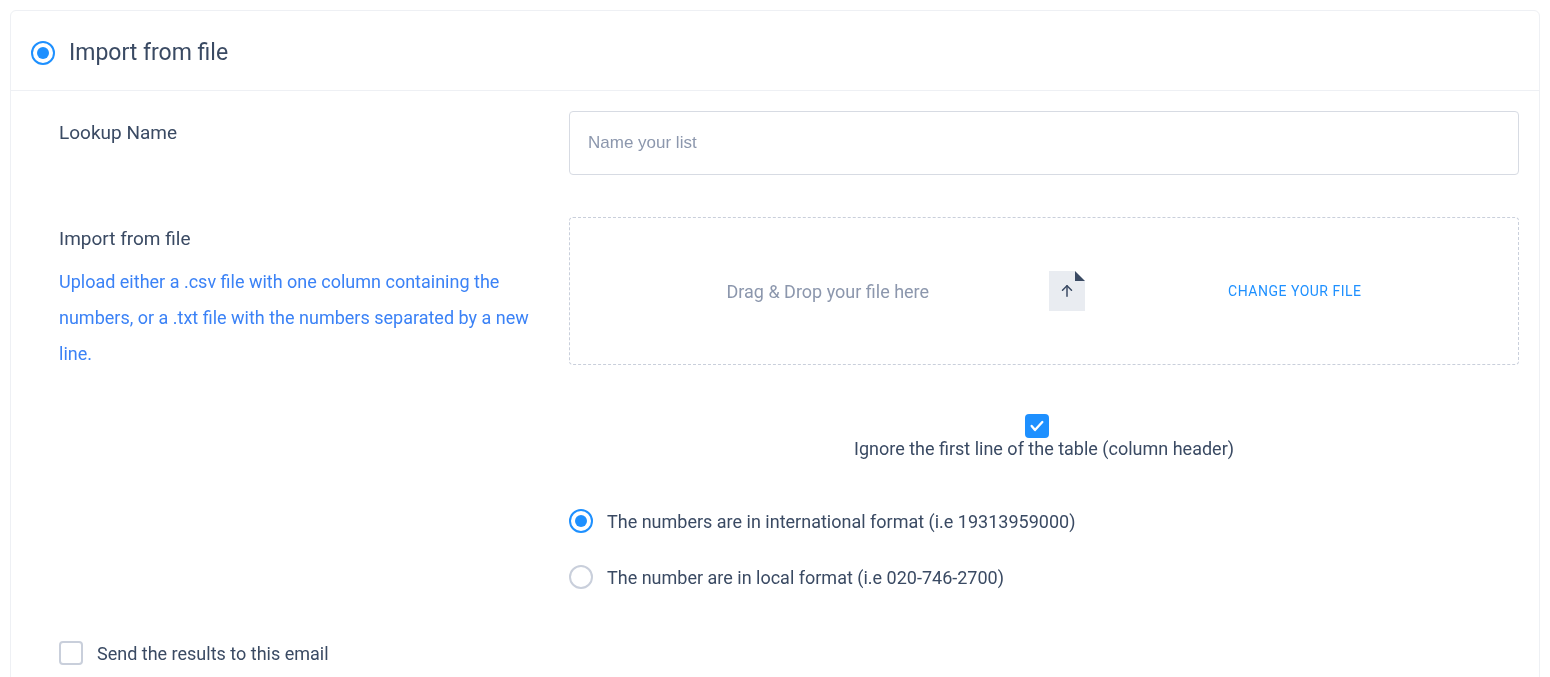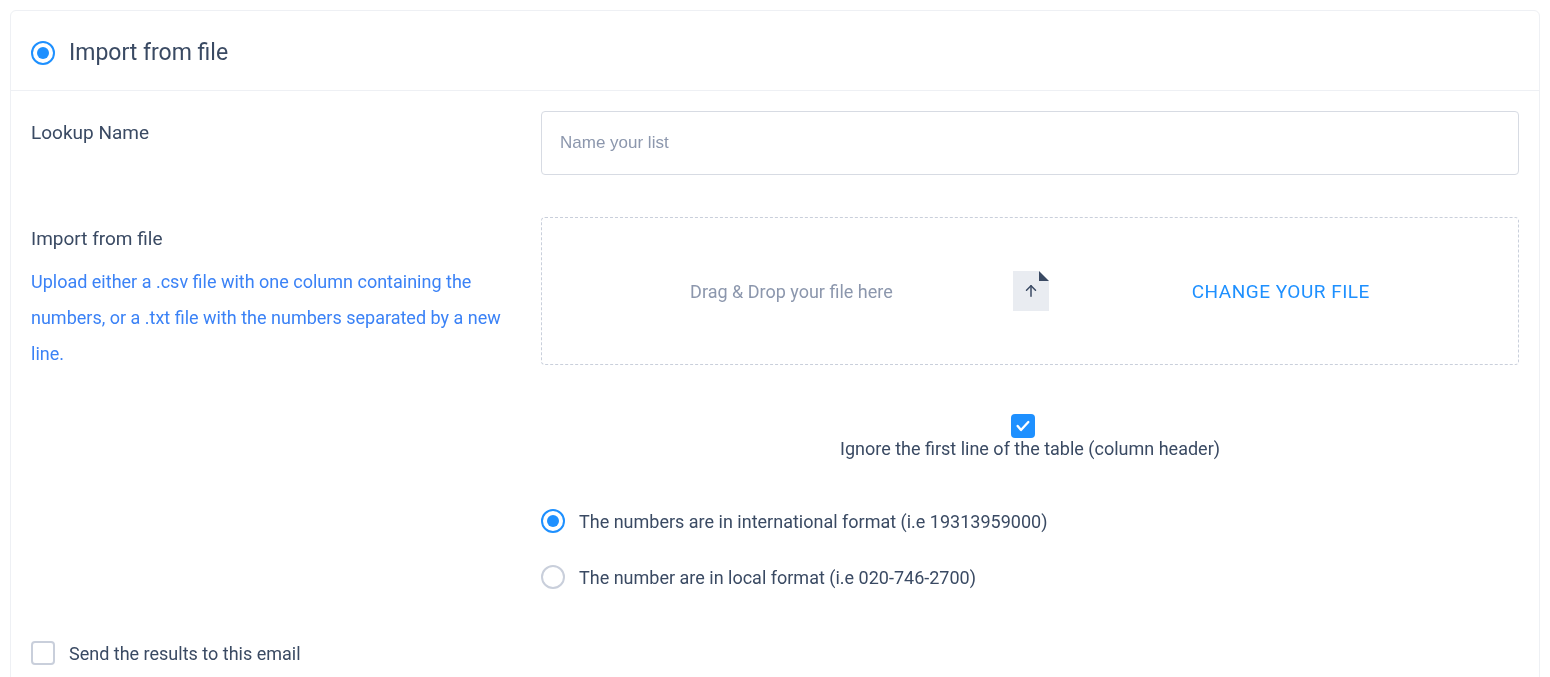--- a/index.html
+++ b/index.html
@@ -50,20 +50,21 @@
 
   .row {
     display: flex;
     margin-bottom: 42px;
   }
   .row.last { margin-bottom: 0; gap: 26px; }
   .left-col {
     width: 510px;
     padding-right: 30px;
     flex-shrink: 0;
+    margin-left: 28px;
   }
   .right-col {
     flex: 1;
   }
 
   .field-label {
     font-size: 19px;
     color: #3a4a63;
     margin-top: 10px;
   }
@@ -110,21 +111,21 @@
   }
   .upload-icon-box::after {
     content: "";
     position: absolute;
     top: 0; right: 0;
     width: 0; height: 0;
     border-top: 10px solid #fff;
     border-left: 10px solid #3a4a63;
   }
   .change-link {
-    font-size: 19px;
+    font-size: 14px;
     color: #1e90ff;
     letter-spacing: 0.5px;
     cursor: pointer;
     margin-left: 23px;
   }
 
   .checkbox-row {
     display: flex;
     align-items: center;
     margin-bottom: 26px;

